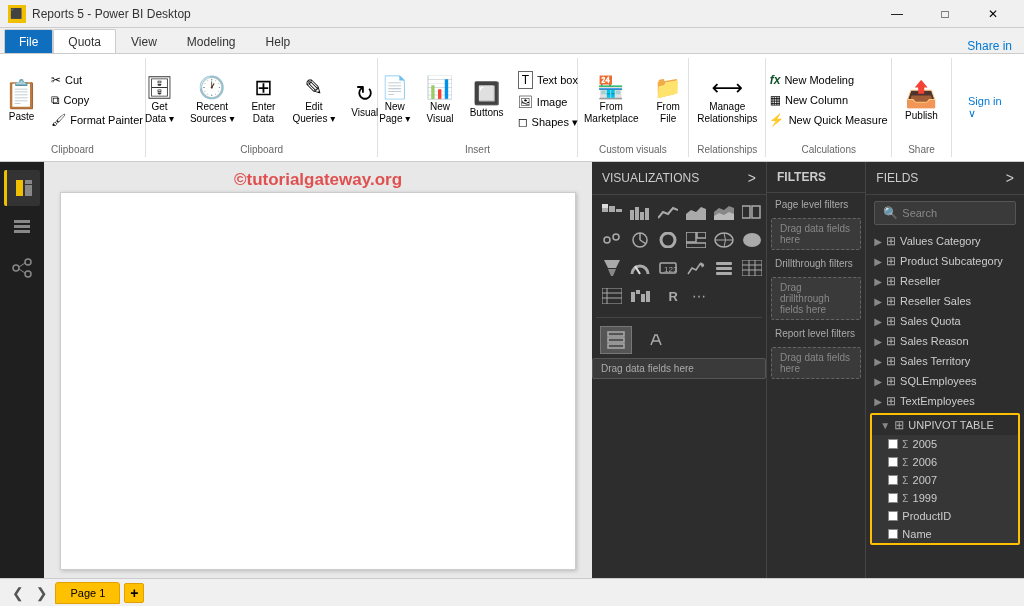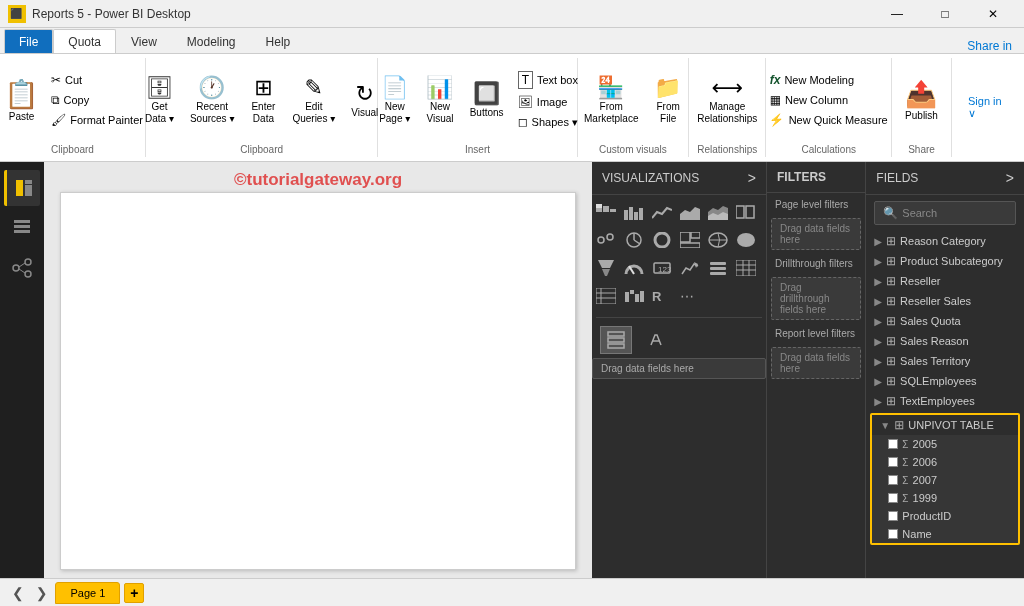--- a/index.html
+++ b/index.html
@@ -234,21 +234,21 @@
       display: grid;
       grid-template-columns: repeat(6, 1fr);
       gap: 2px;
       padding: 4px;
     }
     .viz-item {
       width: 26px;
       height: 26px;
       display: flex;
       align-items: center;
-      justify-content: flex-start;
+      justify-content: flex-end;
       cursor: pointer;
       border-radius: 2px;
       color: #aaa;
       font-size: 14px;
     }
     .viz-separator { height: 1px; background: #444; margin: 4px; }
     .viz-build-item {
       background: #3a3a3a;
       border: 1px solid #555;
       padding: 4px 8px;
@@ -746,21 +746,21 @@
         <span class="expand-icon">&gt;</span>
       </div>
       <div class="fields-search">
         <span class="fields-search-icon">🔍</span>
         <span style="color:#888;">Search</span>
       </div>
       <div style="overflow-y:auto; flex:1;">
         <div class="field-table-item">
           <span class="expand-arrow">▶</span>
           <span class="field-icon table-icon">⊞</span>
-          <span>Reason Category</span>
+          <span>Values Category</span>
         </div>
         <div class="field-table-item">
           <span class="expand-arrow">▶</span>
           <span class="field-icon table-icon">⊞</span>
           <span>Product Subcategory</span>
         </div>
         <div class="field-table-item">
           <span class="expand-arrow">▶</span>
           <span class="field-icon table-icon">⊞</span>
           <span>Reseller</span>

